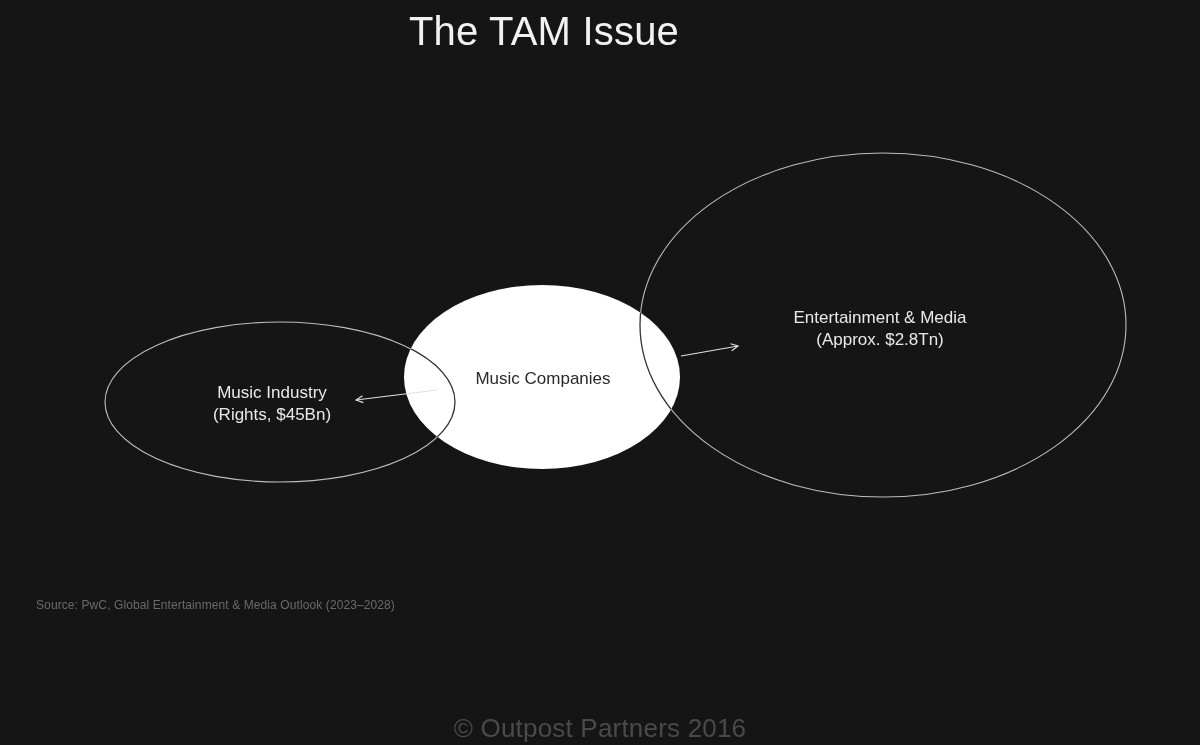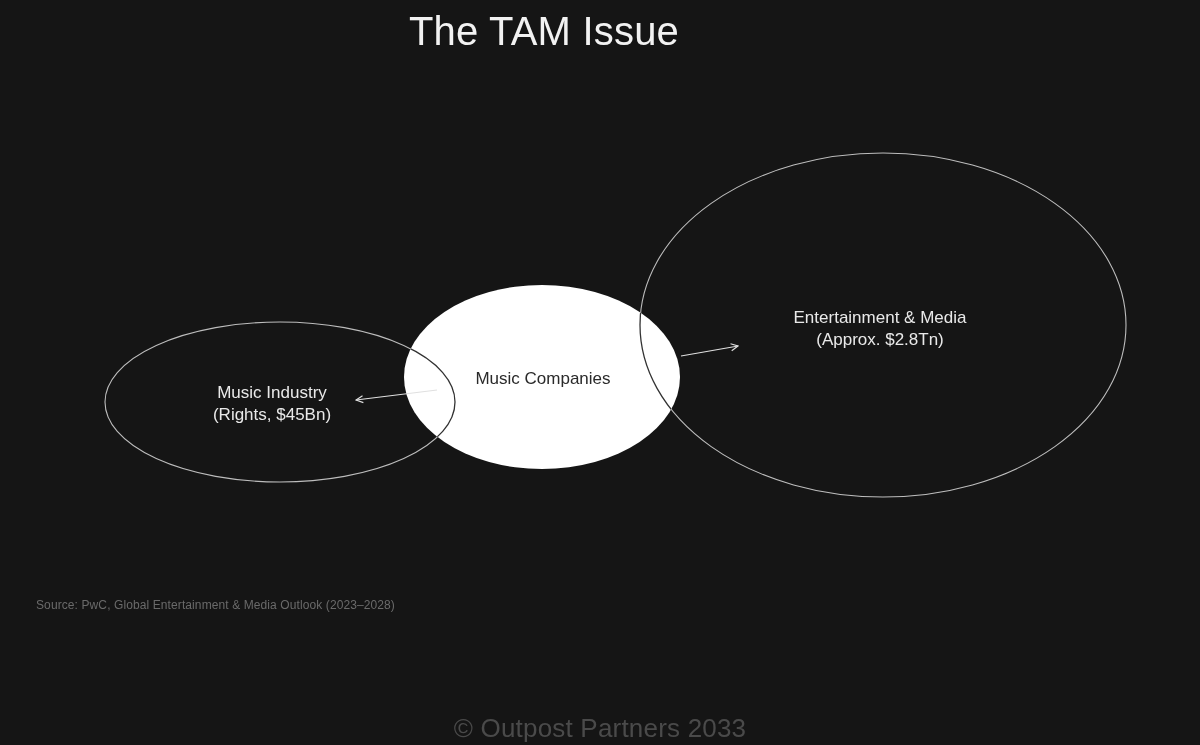--- a/index.html
+++ b/index.html
@@ -120,15 +120,15 @@
       <text class="label-text label-center" text-anchor="middle" x="543" y="384">Music Companies</text>
 
       <text class="label-text label-outer" text-anchor="middle" x="880" y="323">Entertainment &amp; Media</text>
       <text class="label-text label-outer" text-anchor="middle" x="880" y="345">(Approx. $2.8Tn)</text>
 
     </svg>
   </div>
 
   <div class="source-note">Source: PwC, Global Entertainment &amp; Media Outlook (2023–2028)</div>
 
-  <div class="footer-credit">© Outpost Partners 2033</div>
+  <div class="footer-credit">© Outpost Partners 2016</div>
 
 </div>
 
 </body></html>

